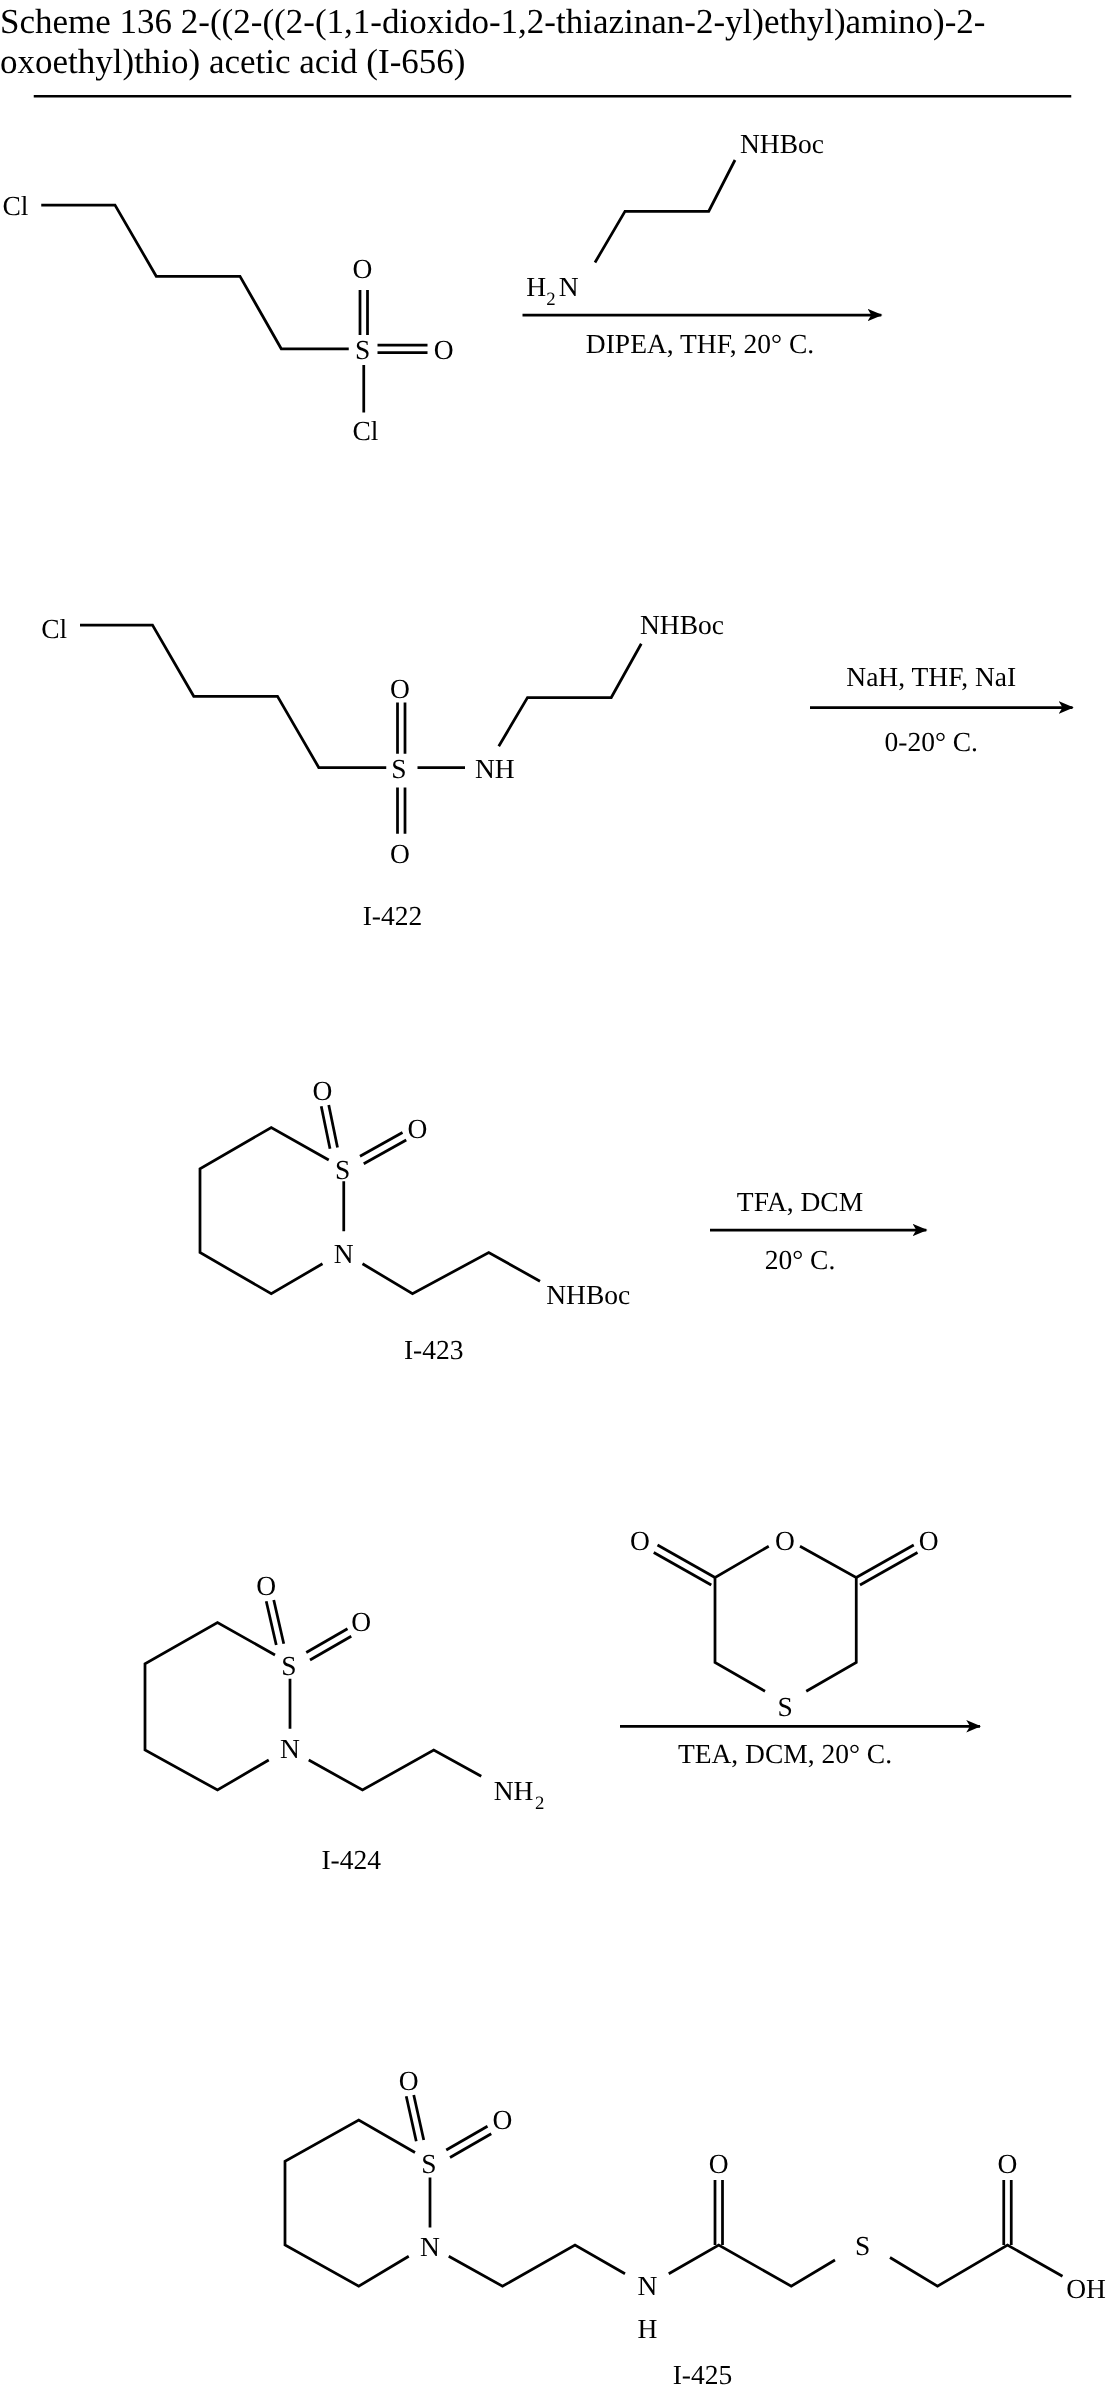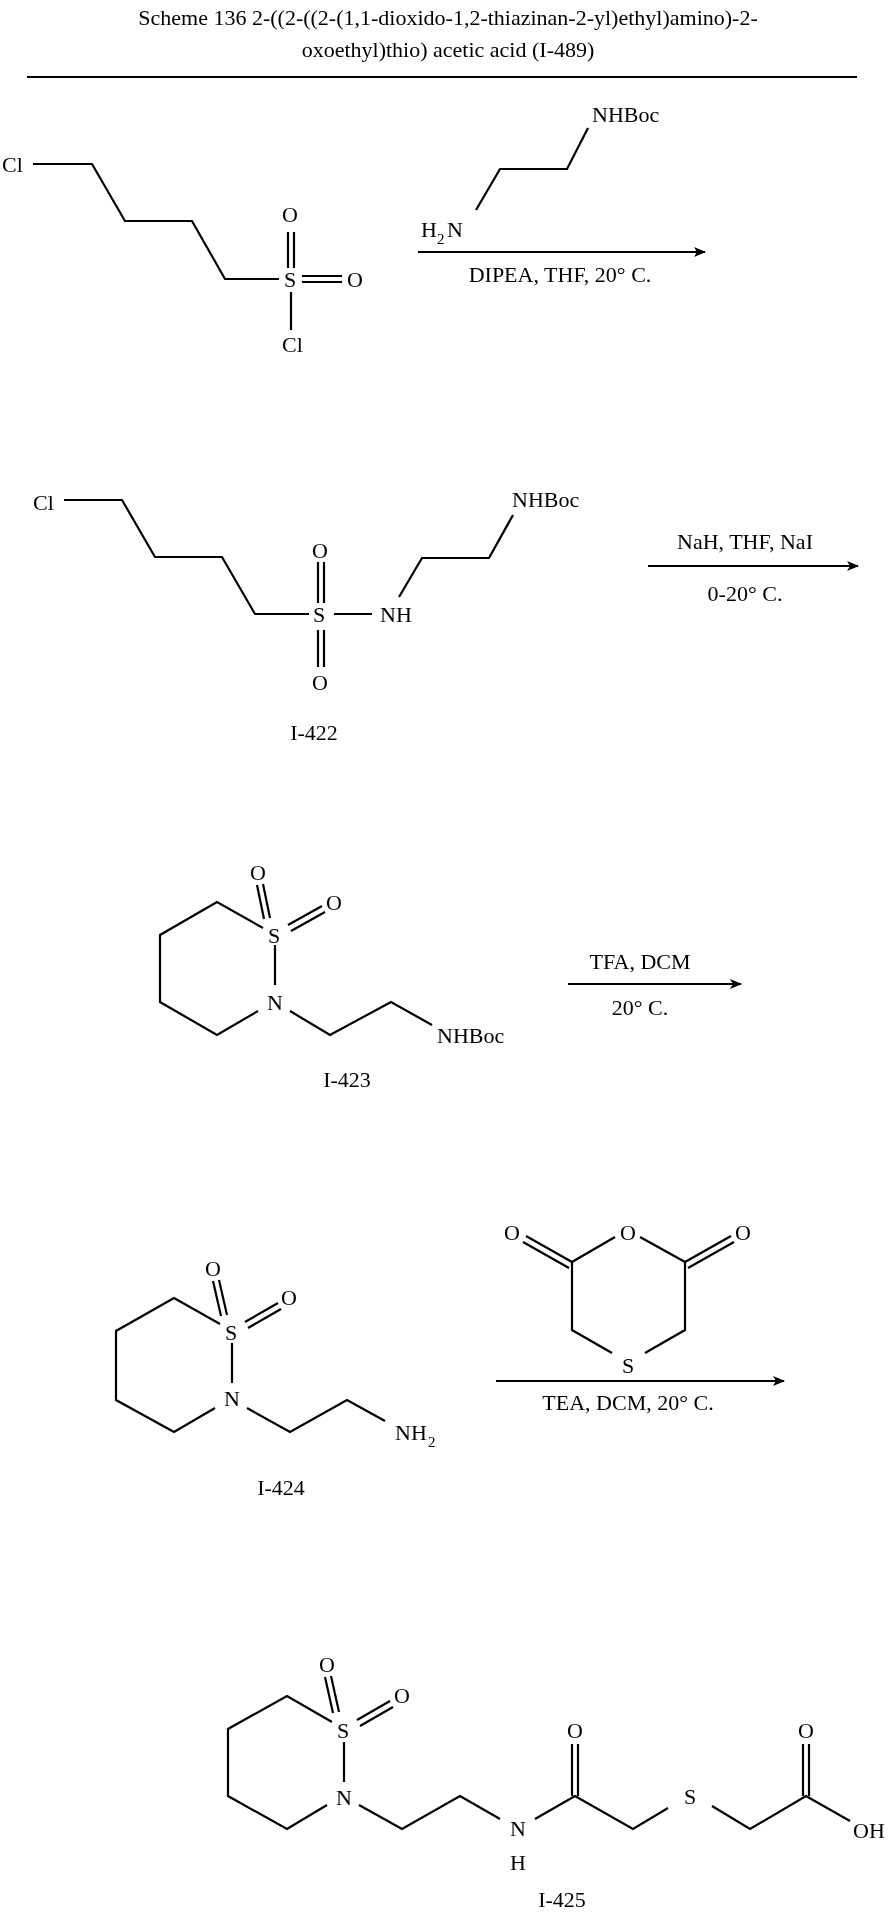--- a/index.html
+++ b/index.html
@@ -1,30 +1,30 @@
 <!DOCTYPE html>
 <html><head>
 <meta charset="utf-8">
 <style>
   html, body { margin: 0; padding: 0; background: #ffffff; }
   body { width: 896px; height: 1917px; position: relative; overflow: hidden;
          font-family: "Liberation Serif", "DejaVu Serif", serif; color: #000; }
-  .title { position: absolute; left: 0; top: 2px; width: 896px; text-align: center;
-           font-size: 22px; line-height: 32px; }
+  .title { position: absolute; left: 0; top: 2px; width: 896px; text-align: left;
+           font-size: 28px; line-height: 32px; }
   .rule { position: absolute; left: 27px; top: 76px; width: 830px; height: 2px; background: #000; }
   svg { position: absolute; left: 0; top: 0; }
   svg text { font-family: "Liberation Serif", "DejaVu Serif", serif; font-size: 22px; fill: #000; }
   svg .bond { stroke: #000; stroke-width: 2.2; fill: none; stroke-linecap: butt; }
 </style>
 </head>
 <body>
 
 <div class="title">
   <div>Scheme 136 2-((2-((2-(1,1-dioxido-1,2-thiazinan-2-yl)ethyl)amino)-2-</div>
-  <div>oxoethyl)thio) acetic acid (I-489)</div>
+  <div>oxoethyl)thio) acetic acid (I-656)</div>
 </div>
 <div class="rule"></div>
 
 <svg width="896" height="1917" viewBox="0 0 896 1917">
   <defs>
     <marker id="ah" markerWidth="12" markerHeight="10" refX="11" refY="5" orient="auto" markerUnits="userSpaceOnUse">
       <path d="M0,0 L12,5 L0,10 L3,5 Z" fill="#000"></path>
     </marker>
   </defs>
 

